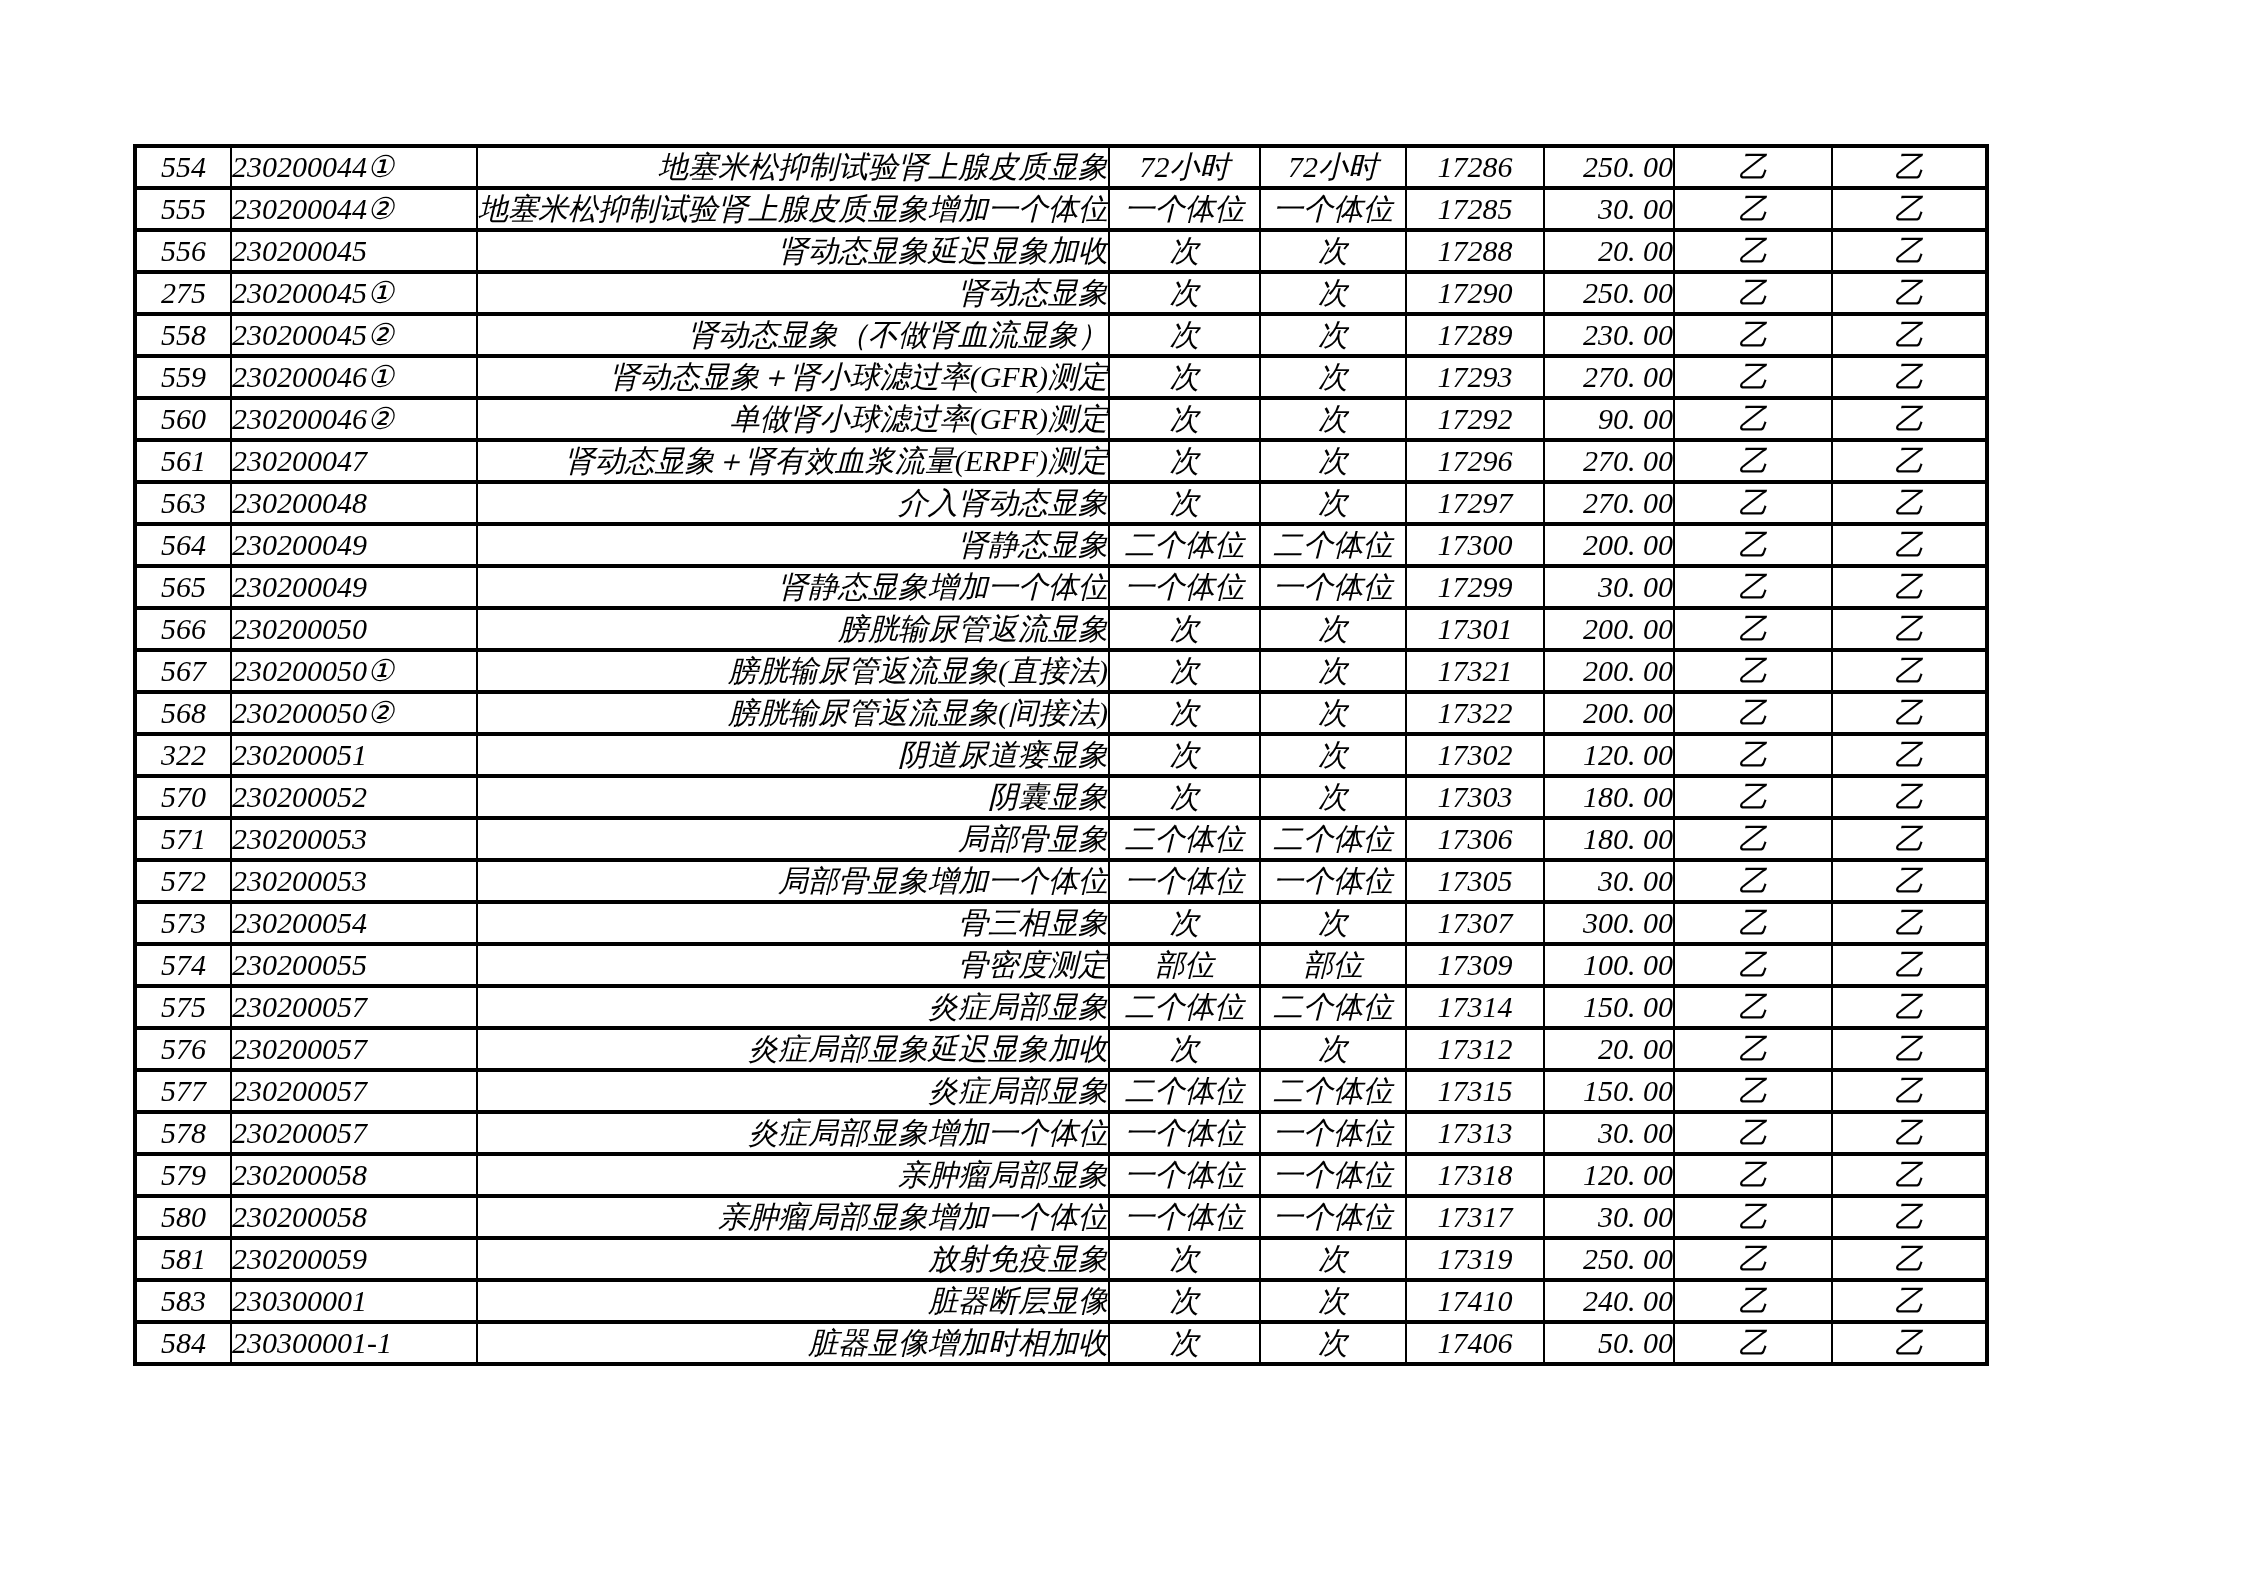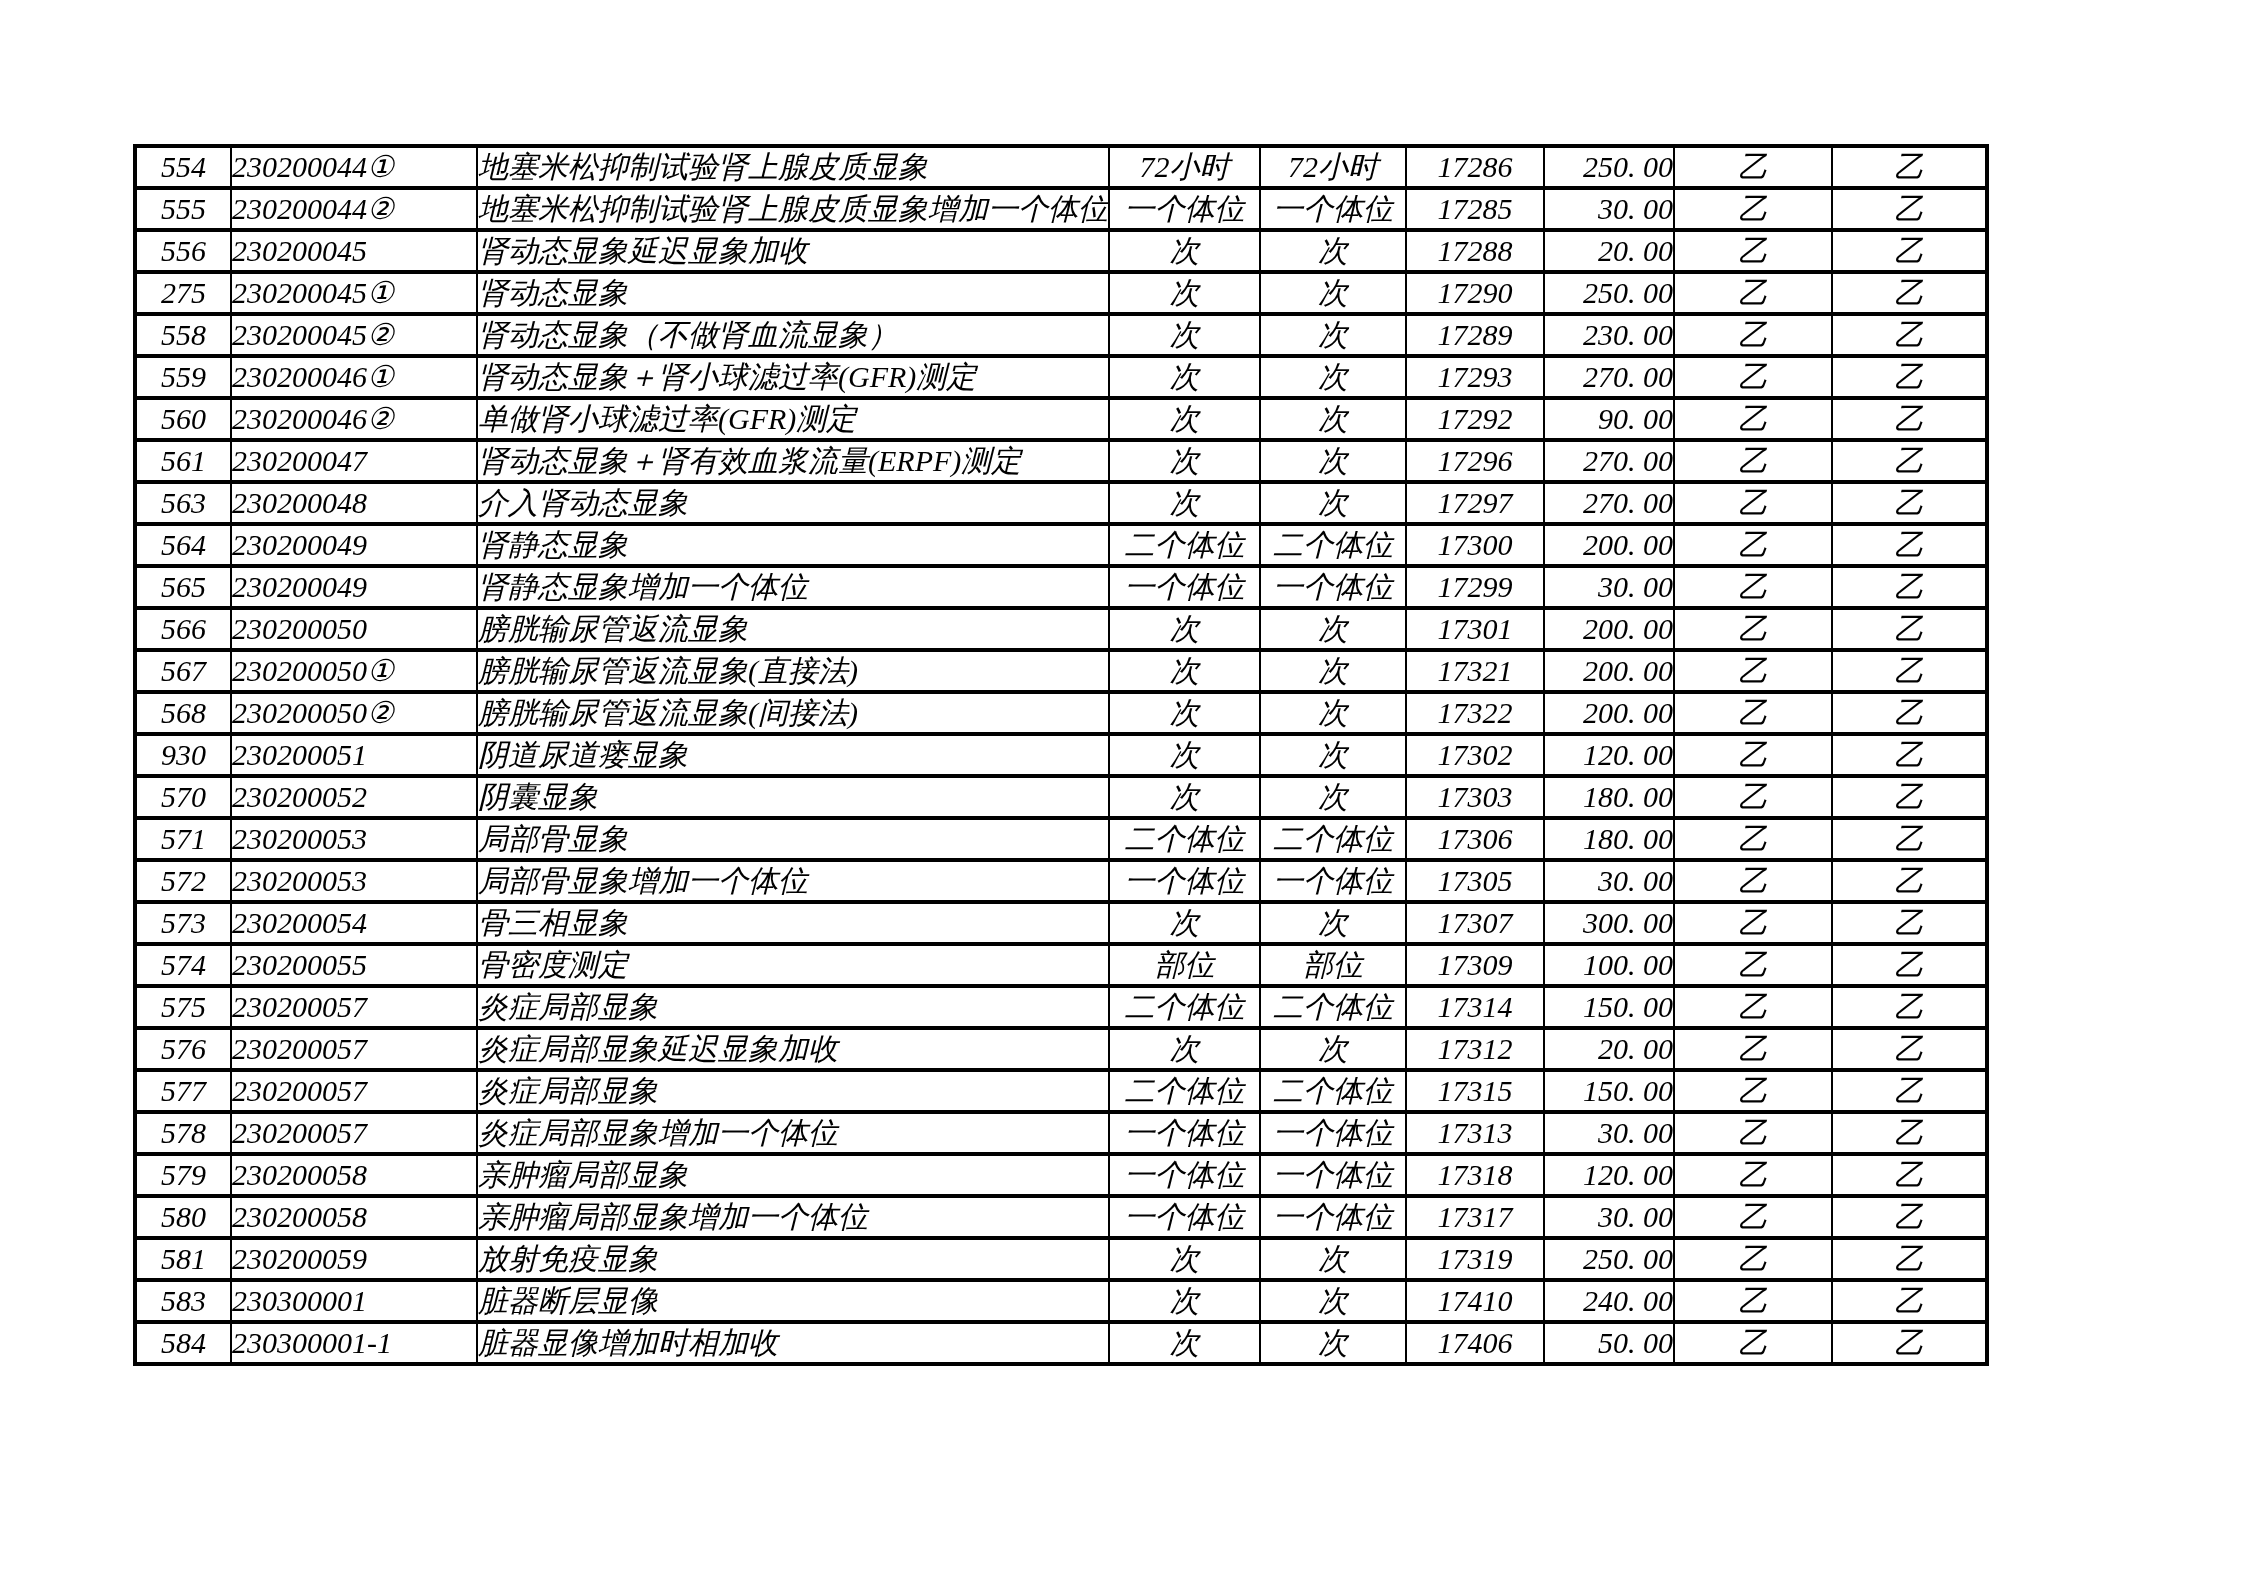--- a/index.html
+++ b/index.html
@@ -33,21 +33,21 @@
     padding: 0;
     font-size: 30px;
     line-height: 38px;
     vertical-align: middle;
     white-space: nowrap;
     overflow: hidden;
     background: #ffffff;
   }
   td.c-seq   { text-align: center; }
   td.c-code  { text-align: left;  padding-left: 3px; }
-  td.c-name  { text-align: left;  padding-left: 3px; }
+  td.c-name  { text-align: right;  padding-left: 3px; }
   td.c-unit  { text-align: center; }
   td.c-num   { text-align: center; }
   td.c-price { text-align: right; padding-right: 5px; }
   td.c-cat   { text-align: center; }
 </style>
 </head>
 <body>
 
 <div class="page">
   <table class="price-table">
@@ -211,21 +211,21 @@
     <td class="c-code">230200050②</td>
     <td class="c-name">膀胱输尿管返流显象(间接法)</td>
     <td class="c-unit">次</td>
     <td class="c-unit">次</td>
     <td class="c-num">17322</td>
     <td class="c-price">200. 00</td>
     <td class="c-cat">乙</td>
     <td class="c-cat">乙</td>
   </tr>
         <tr>
-    <td class="c-seq">930</td>
+    <td class="c-seq">322</td>
     <td class="c-code">230200051</td>
     <td class="c-name">阴道尿道瘘显象</td>
     <td class="c-unit">次</td>
     <td class="c-unit">次</td>
     <td class="c-num">17302</td>
     <td class="c-price">120. 00</td>
     <td class="c-cat">乙</td>
     <td class="c-cat">乙</td>
   </tr>
         <tr>

